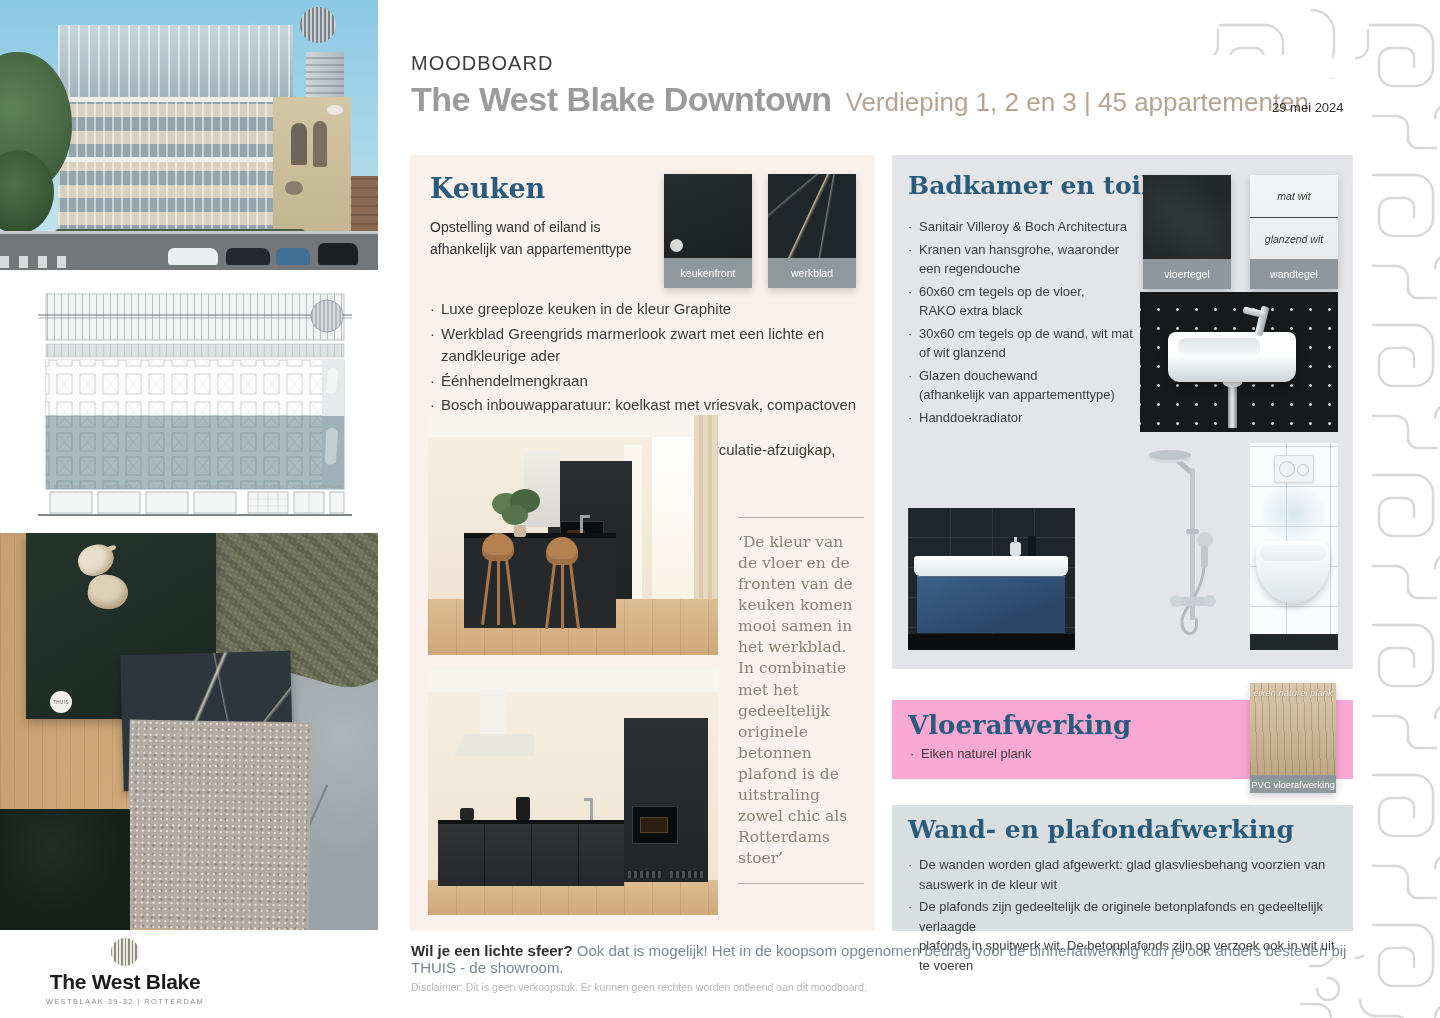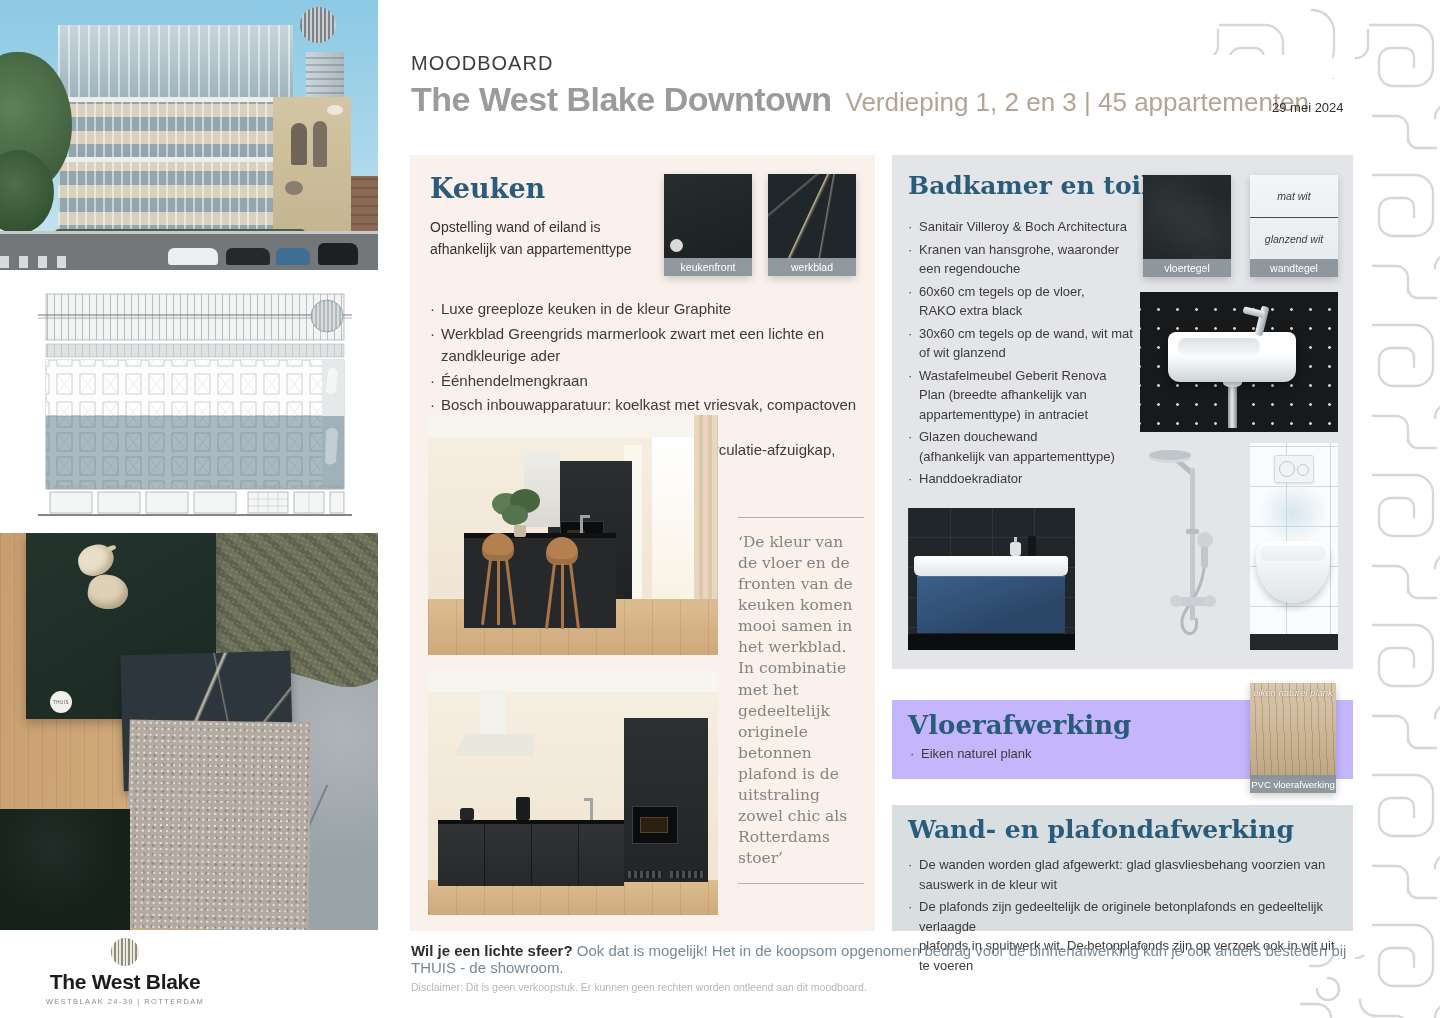--- a/index.html
+++ b/index.html
@@ -14,21 +14,21 @@
   .kicker{left:411px;top:52px;font-size:20px;letter-spacing:1px;color:#3d3d3d;font-weight:500;}
   .title-row{left:411px;top:80px;width:960px;display:flex;align-items:baseline;gap:14px;white-space:nowrap;}
   .main-title{font-size:34px;font-weight:700;color:#9b9b9b;letter-spacing:-0.5px;}
   .sub-title{font-size:26px;color:#b5a492;}
   .date{left:1272px;top:100px;font-size:13px;color:#2f2f2f;}
 
   
   .panel{position:absolute;}
   .panel-keuken{left:410px;top:155px;width:465px;height:776px;background:#faf1ec;}
   .panel-badkamer{left:892px;top:155px;width:461px;height:514px;background:#e4e5e8;}
-  .panel-vloer{left:892px;top:700px;width:461px;height:79px;background:#c4b5fd;}
+  .panel-vloer{left:892px;top:700px;width:461px;height:79px;background:#f9a8d4;}
   .panel-wand{left:892px;top:805px;width:461px;height:126px;background:#d9dee1;}
 
   .sec-title{font-family:"DejaVu Serif","Liberation Serif",serif;font-weight:700;color:#2a5b7a;}
   .t-keuken{left:20px;top:18px;font-size:27px;}
   .t-badkamer{left:16px;top:16px;font-size:25px;}
   .t-vloer{left:16px;top:10px;font-size:26px;}
   .t-wand{left:16px;top:10px;font-size:25px;}
 
   .intro{left:20px;top:62px;font-size:14px;line-height:1.55;white-space:pre-line;color:#333;}
 
@@ -39,21 +39,21 @@
   .keuken-bullets li{margin-bottom:2px;}
   .badkamer-bullets{left:16px;top:62px;width:240px;font-size:13px;line-height:1.5;}
   .badkamer-bullets li{margin-bottom:3px;}
   .vloer-bullets{left:18px;top:46px;width:300px;font-size:13px;}
   .wand-bullets{left:16px;top:50px;width:432px;font-size:13px;line-height:1.5;}
   .wand-bullets li{margin-bottom:3px;}
 
   
   .swatch{position:absolute;width:88px;box-shadow:0 3px 8px rgba(0,0,0,0.18);}
   .swatch-img{position:relative;width:88px;height:84px;}
-  .swatch-cap{height:18px;background:rgba(134,144,150,0.92);color:#fff;font-size:10.5px;
+  .swatch-cap{height:30px;background:rgba(134,144,150,0.92);color:#fff;font-size:10.5px;
               display:flex;align-items:center;justify-content:center;}
   .sw-keukenfront{background:linear-gradient(160deg,#262d2e,#1b2122);}
   .sw-keukenfront::after{content:"";position:absolute;left:6px;bottom:6px;width:13px;height:13px;
               border-radius:50%;background:#e9e9e6;opacity:.92;}
   .sw-werkblad{background-color:#20272a;background-image:
       linear-gradient(115deg,transparent 46%,rgba(225,205,170,0.85) 47%,rgba(225,205,170,0.25) 48.5%,transparent 50%),
       linear-gradient(100deg,transparent 63%,rgba(210,200,185,0.5) 64%,transparent 66%),
       linear-gradient(140deg,transparent 25%,rgba(190,185,175,0.4) 26%,transparent 28%);}
   .sw-vloertegel{background-color:#23292b;background-image:
       radial-gradient(circle at 30% 40%,rgba(255,255,255,0.06),transparent 60%),
@@ -380,21 +380,21 @@
       <div class="fl-badge">THUIS</div>
     </div>
     <div class="fl-marble"></div>
     <div class="fl-carpet"></div>
     <div class="fl-greentile"></div>
   </div>
 
   <div class="abs logo">
     <div class="logo-circle"></div>
     <div class="logo-name">The West Blake</div>
-    <div class="logo-addr">WESTBLAAK 24-39  |  ROTTERDAM</div>
+    <div class="logo-addr">WESTBLAAK 39-32  |  ROTTERDAM</div>
   </div>
 
   <div class="abs kicker">MOODBOARD</div>
   <div class="abs title-row">
     <span class="main-title">The West Blake Downtown</span>
     <span class="sub-title">Verdieping 1, 2 en 3  |  45 appartementen</span>
   </div>
   <div class="abs date">29 mei 2024</div>
 
   <div class="panel panel-keuken">
@@ -474,23 +474,20 @@
     <div class="abs sec-title t-badkamer">Badkamer en toilet</div>
 
     <ul class="abs bullets badkamer-bullets">
       <li>Sanitair Villeroy &amp; Boch Architectura</li>
       <li>Kranen van hansgrohe, waaronder
 een regendouche</li>
       <li>60x60 cm tegels op de vloer,
 RAKO extra black</li>
       <li>30x60 cm tegels op de wand, wit mat
 of wit glanzend</li>
-      <li>Wastafelmeubel Geberit Renova
-Plan (breedte afhankelijk van
-appartementtype) in antraciet</li>
       <li>Glazen douchewand
 (afhankelijk van appartementtype)</li>
       <li>Handdoekradiator</li>
     </ul>
 
     <div class="swatch" style="left:358px;top:20px;">
       <div class="swatch-img sw-wandtegel">
         <div class="wt-row first">mat wit</div>
         <div class="wt-row">glanzend wit</div>
       </div>

